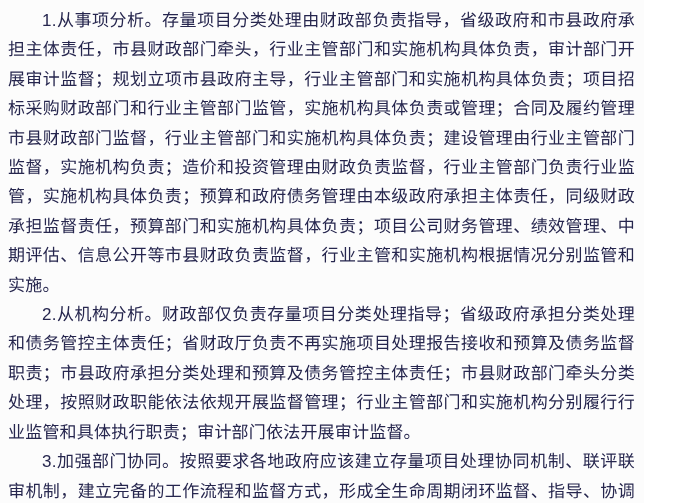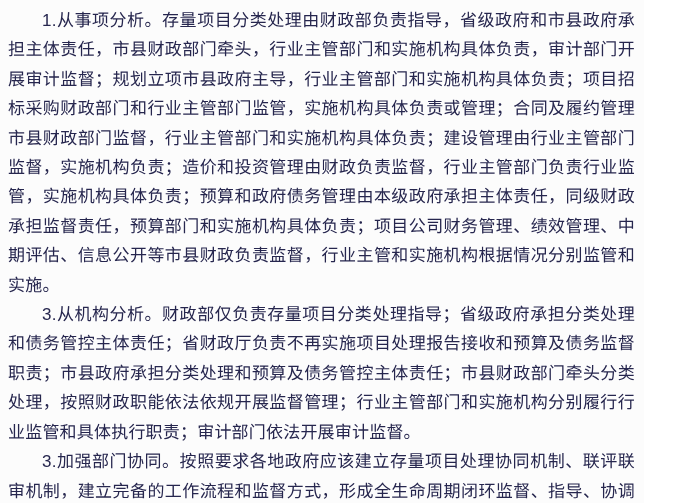--- a/index.html
+++ b/index.html
@@ -27,15 +27,15 @@
       padding: 0;
       text-indent: 2em;
       word-break: break-all;
     }
   </style>
 </head>
 <body>
 
 <div class="page">
   <p>1.从事项分析。存量项目分类处理由财政部负责指导，省级政府和市县政府承担主体责任，市县财政部门牵头，行业主管部门和实施机构具体负责，审计部门开展审计监督；规划立项市县政府主导，行业主管部门和实施机构具体负责；项目招标采购财政部门和行业主管部门监管，实施机构具体负责或管理；合同及履约管理市县财政部门监督，行业主管部门和实施机构具体负责；建设管理由行业主管部门监督，实施机构负责；造价和投资管理由财政负责监督，行业主管部门负责行业监管，实施机构具体负责；预算和政府债务管理由本级政府承担主体责任，同级财政承担监督责任，预算部门和实施机构具体负责；项目公司财务管理、绩效管理、中期评估、信息公开等市县财政负责监督，行业主管和实施机构根据情况分别监管和实施。</p>
-  <p>3.从机构分析。财政部仅负责存量项目分类处理指导；省级政府承担分类处理和债务管控主体责任；省财政厅负责不再实施项目处理报告接收和预算及债务监督职责；市县政府承担分类处理和预算及债务管控主体责任；市县财政部门牵头分类处理，按照财政职能依法依规开展监督管理；行业主管部门和实施机构分别履行行业监管和具体执行职责；审计部门依法开展审计监督。</p>
+  <p>2.从机构分析。财政部仅负责存量项目分类处理指导；省级政府承担分类处理和债务管控主体责任；省财政厅负责不再实施项目处理报告接收和预算及债务监督职责；市县政府承担分类处理和预算及债务管控主体责任；市县财政部门牵头分类处理，按照财政职能依法依规开展监督管理；行业主管部门和实施机构分别履行行业监管和具体执行职责；审计部门依法开展审计监督。</p>
   <p>3.加强部门协同。按照要求各地政府应该建立存量项目处理协同机制、联评联审机制，建立完备的工作流程和监督方式，形成全生命周期闭环监督、指导、协调机制，保障项目分类处理、项目变更、执行能够依法、高效开展。</p>
 </div>
 
 </body></html>

